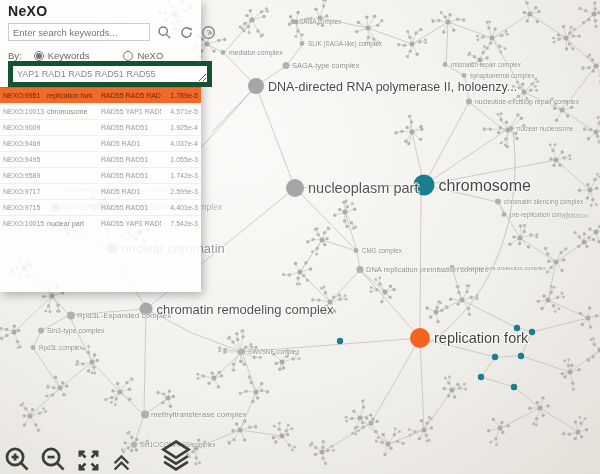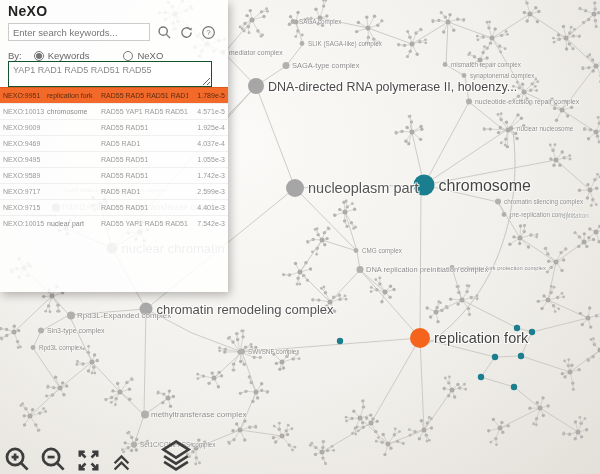--- a/index.html
+++ b/index.html
@@ -5,35 +5,35 @@
   html,body{margin:0;padding:0;}
   body{
     width:600px;height:474px;overflow:hidden;position:relative;
     font-family:"Liberation Sans","DejaVu Sans",sans-serif;
     background:radial-gradient(ellipse at 40% 30%, #fbfaf8 0%, #f2f0ec 55%, #e3e0d9 100%);
   }
   #graph-svg{position:absolute;left:0;top:0;width:600px;height:474px;}
 
   
   .panel{
-    position:absolute;left:0;top:0;width:228px;height:292px;box-sizing:border-box;
+    position:absolute;left:0;top:0;width:201px;height:292px;box-sizing:border-box;
     background:rgba(255,255,255,0.84);box-shadow:2px 3px 9px rgba(0,0,0,0.28);
     padding-top:3px;z-index:2;
   }
   .panel h1{margin:0 0 4px 8px;font-size:14px;font-weight:bold;color:#222;letter-spacing:.3px;}
   .search-row{display:flex;align-items:center;margin:0 8px;gap:7px;}
   .search-row input{width:132px;height:16px;border:1px solid #ccc;font-size:9.5px;padding:0 4px;color:#555;background:#fff;outline:none;font-family:inherit;}
   .icon-btn{width:15px;height:15px;color:#777;display:inline-flex;cursor:pointer;flex:none;}
   .icon-btn svg{width:100%;height:100%;}
   .radio-row{display:flex;align-items:center;margin:9px 8px 0 8px;font-size:9.5px;color:#666;}
   .radio-row .by{margin-right:12px;}
   .radio-row label{display:flex;align-items:flex-end;gap:4px;margin-right:34px;}
   .radio-row input[type=radio]{width:10px;height:10px;margin:0;accent-color:#757575;}
   .panel h2{margin:14px 8px 4px 8px;font-size:11.5px;font-weight:normal;color:#666;}
-  .panel textarea{display:block;margin:0 8px;width:204px;height:26px;box-sizing:border-box;border:1px solid #14532d;background:#fff;font-size:9px;color:#888;padding:3px 4px;resize:both;font-family:inherit;outline:none;}
+  .panel textarea{display:block;margin:0 8px;width:204px;height:26px;box-sizing:border-box;border:5px solid #14532d;background:#fff;font-size:9px;color:#888;padding:3px 4px;resize:both;font-family:inherit;outline:none;}
   .param-row{display:flex;align-items:center;margin:10px 8px 7px 8px;gap:5px;}
   .param-row input{height:15px;border:1px solid #ccc;font-size:9px;color:#777;padding:0 4px;background:#fff;font-family:inherit;outline:none;}
   #pvalue-input{width:82px;}
   #mingenes-input{width:30px;}
   .param-row .btn{height:19px;font-size:9.5px;color:#888;background:linear-gradient(#fdfdfd,#ececec);border:1px solid #ccc;border-radius:2px;padding:0 7px;cursor:pointer;font-family:inherit;}
   #reset-btn{margin-left:auto;}
   .results{width:100%;border-collapse:collapse;font-size:7px;color:#999;table-layout:fixed;}
   .results td{padding:2px 3px;height:11px;border-top:1px solid rgba(0,0,0,0.055);white-space:nowrap;overflow:hidden;}
   .results .c-id{width:38px;}
   .results .c-term{width:48px;color:#8a8a8a;}

